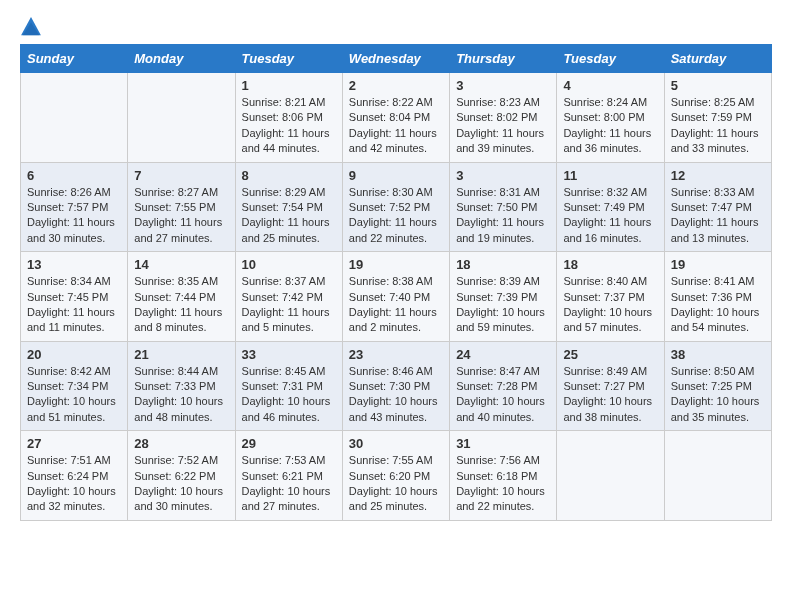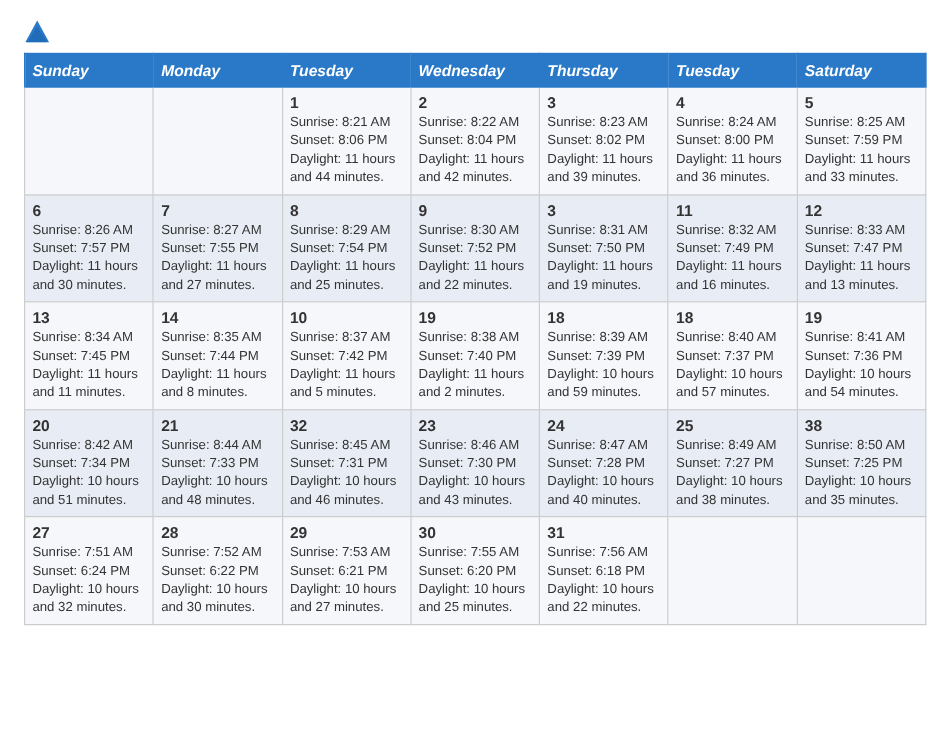--- a/index.html
+++ b/index.html
@@ -222,21 +222,21 @@
       <tr>
         <td>
           <span class="day-number">20</span>
           <div class="day-info">Sunrise: 8:42 AM<br>Sunset: 7:34 PM<br>Daylight: 10 hours and 51 minutes.</div>
         </td>
         <td>
           <span class="day-number">21</span>
           <div class="day-info">Sunrise: 8:44 AM<br>Sunset: 7:33 PM<br>Daylight: 10 hours and 48 minutes.</div>
         </td>
         <td>
-          <span class="day-number">32</span>
+          <span class="day-number">33</span>
           <div class="day-info">Sunrise: 8:45 AM<br>Sunset: 7:31 PM<br>Daylight: 10 hours and 46 minutes.</div>
         </td>
         <td>
           <span class="day-number">23</span>
           <div class="day-info">Sunrise: 8:46 AM<br>Sunset: 7:30 PM<br>Daylight: 10 hours and 43 minutes.</div>
         </td>
         <td>
           <span class="day-number">24</span>
           <div class="day-info">Sunrise: 8:47 AM<br>Sunset: 7:28 PM<br>Daylight: 10 hours and 40 minutes.</div>
         </td>

